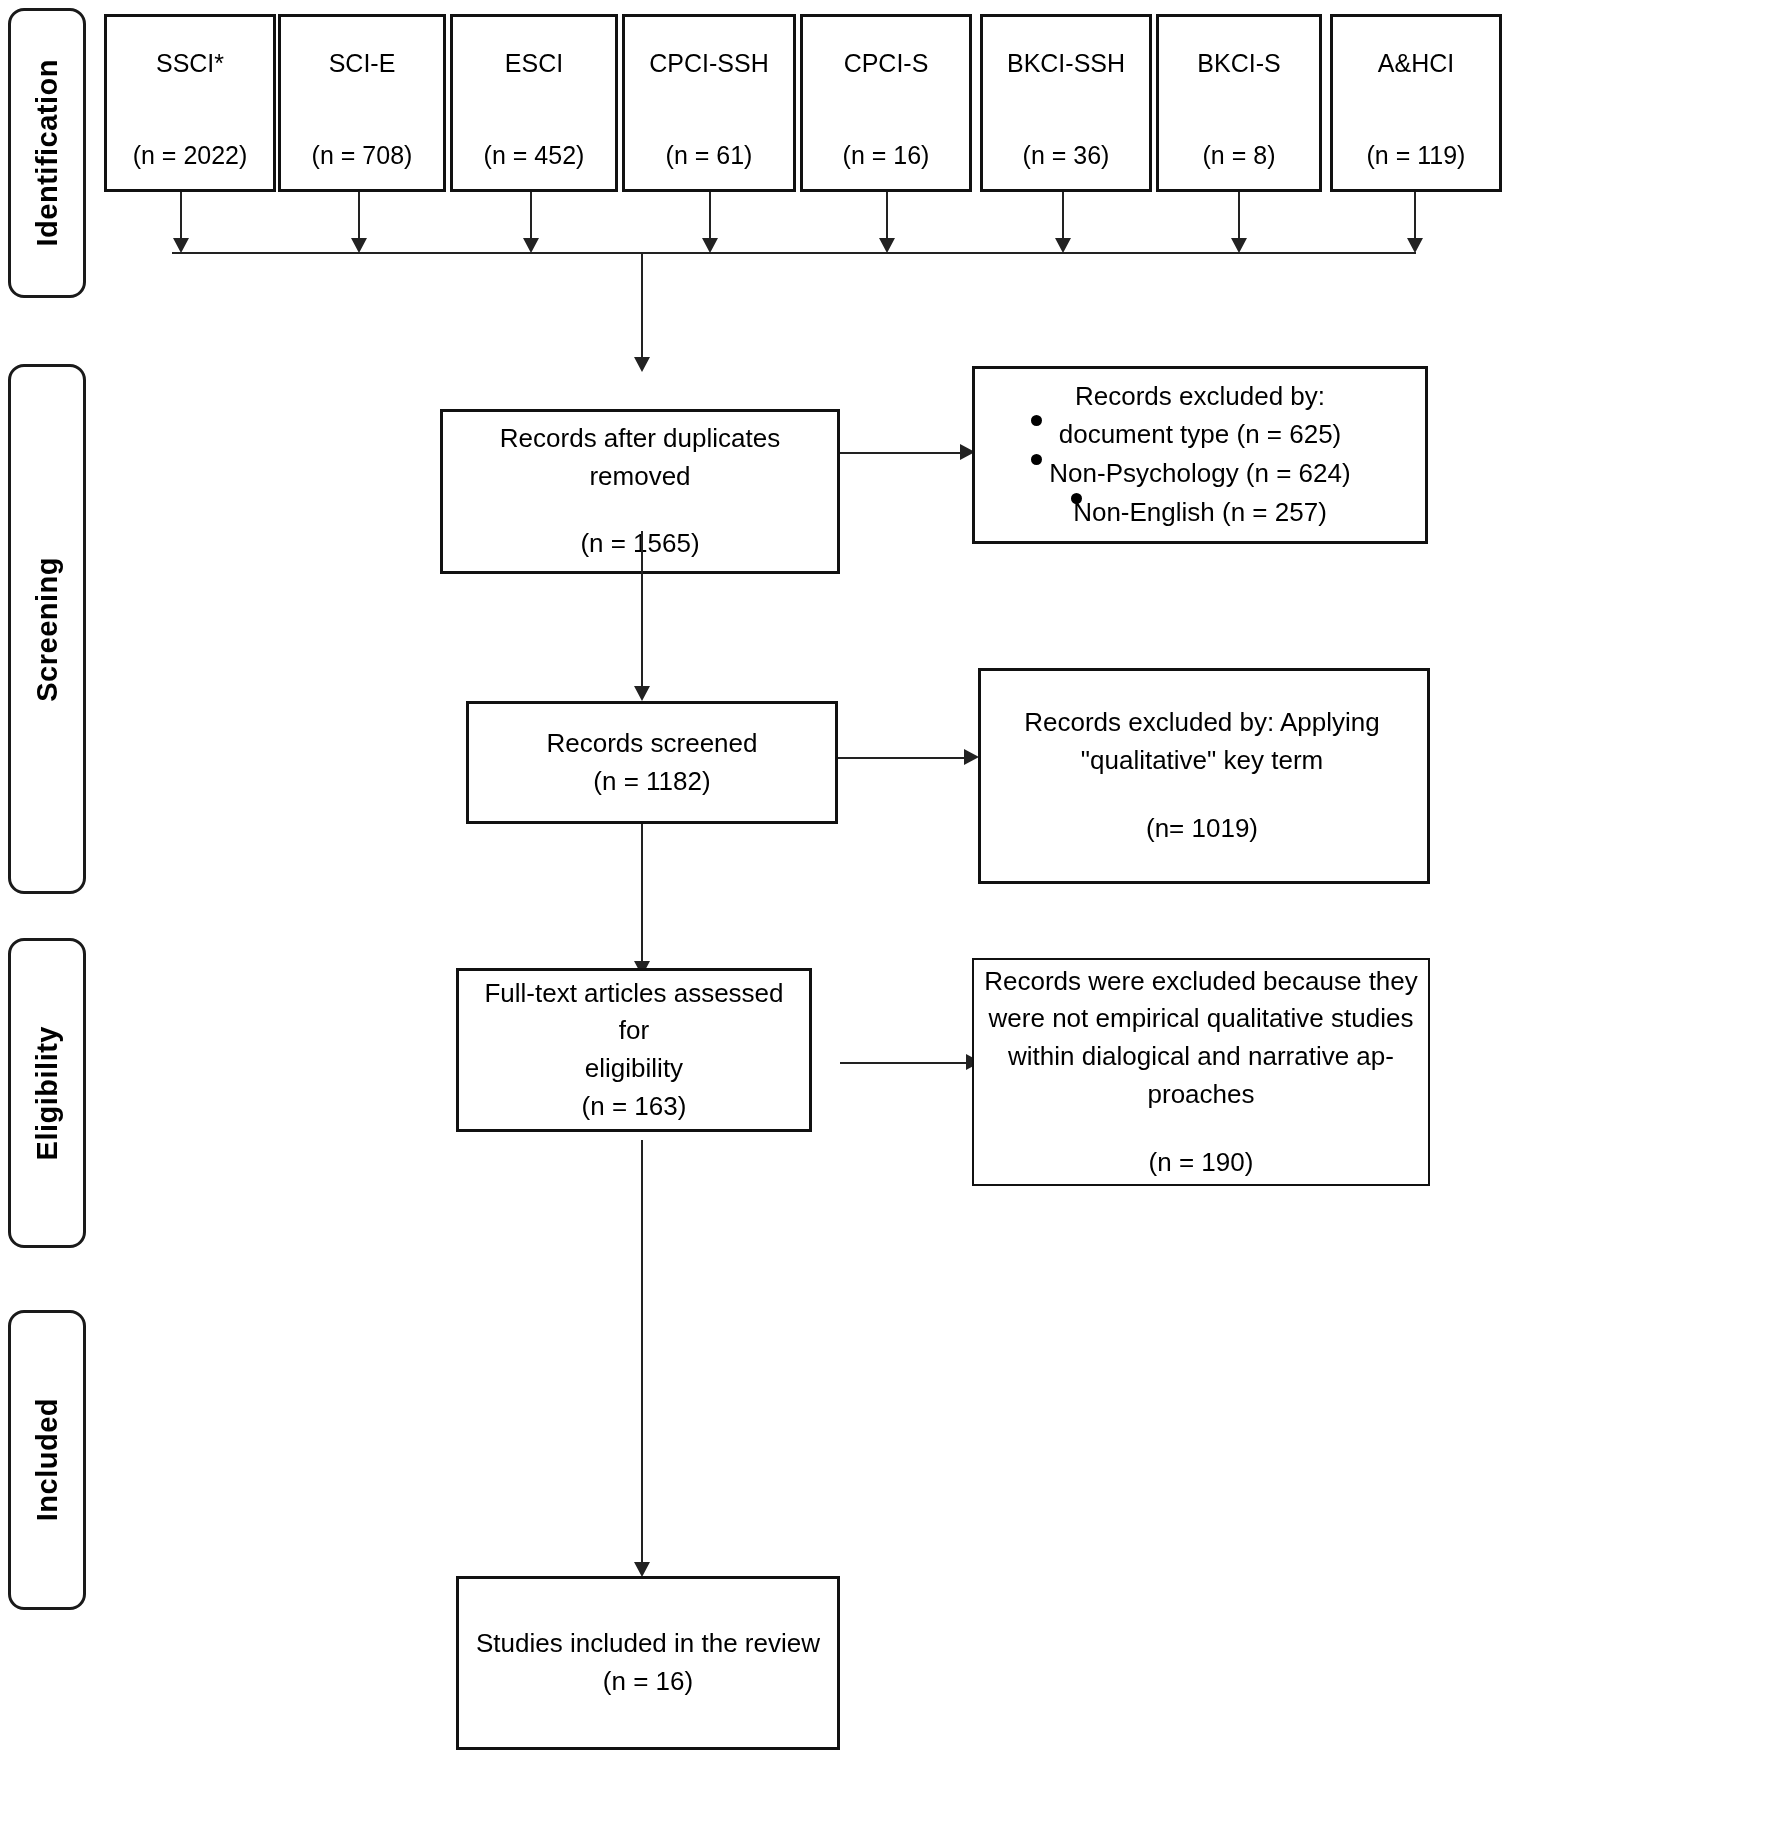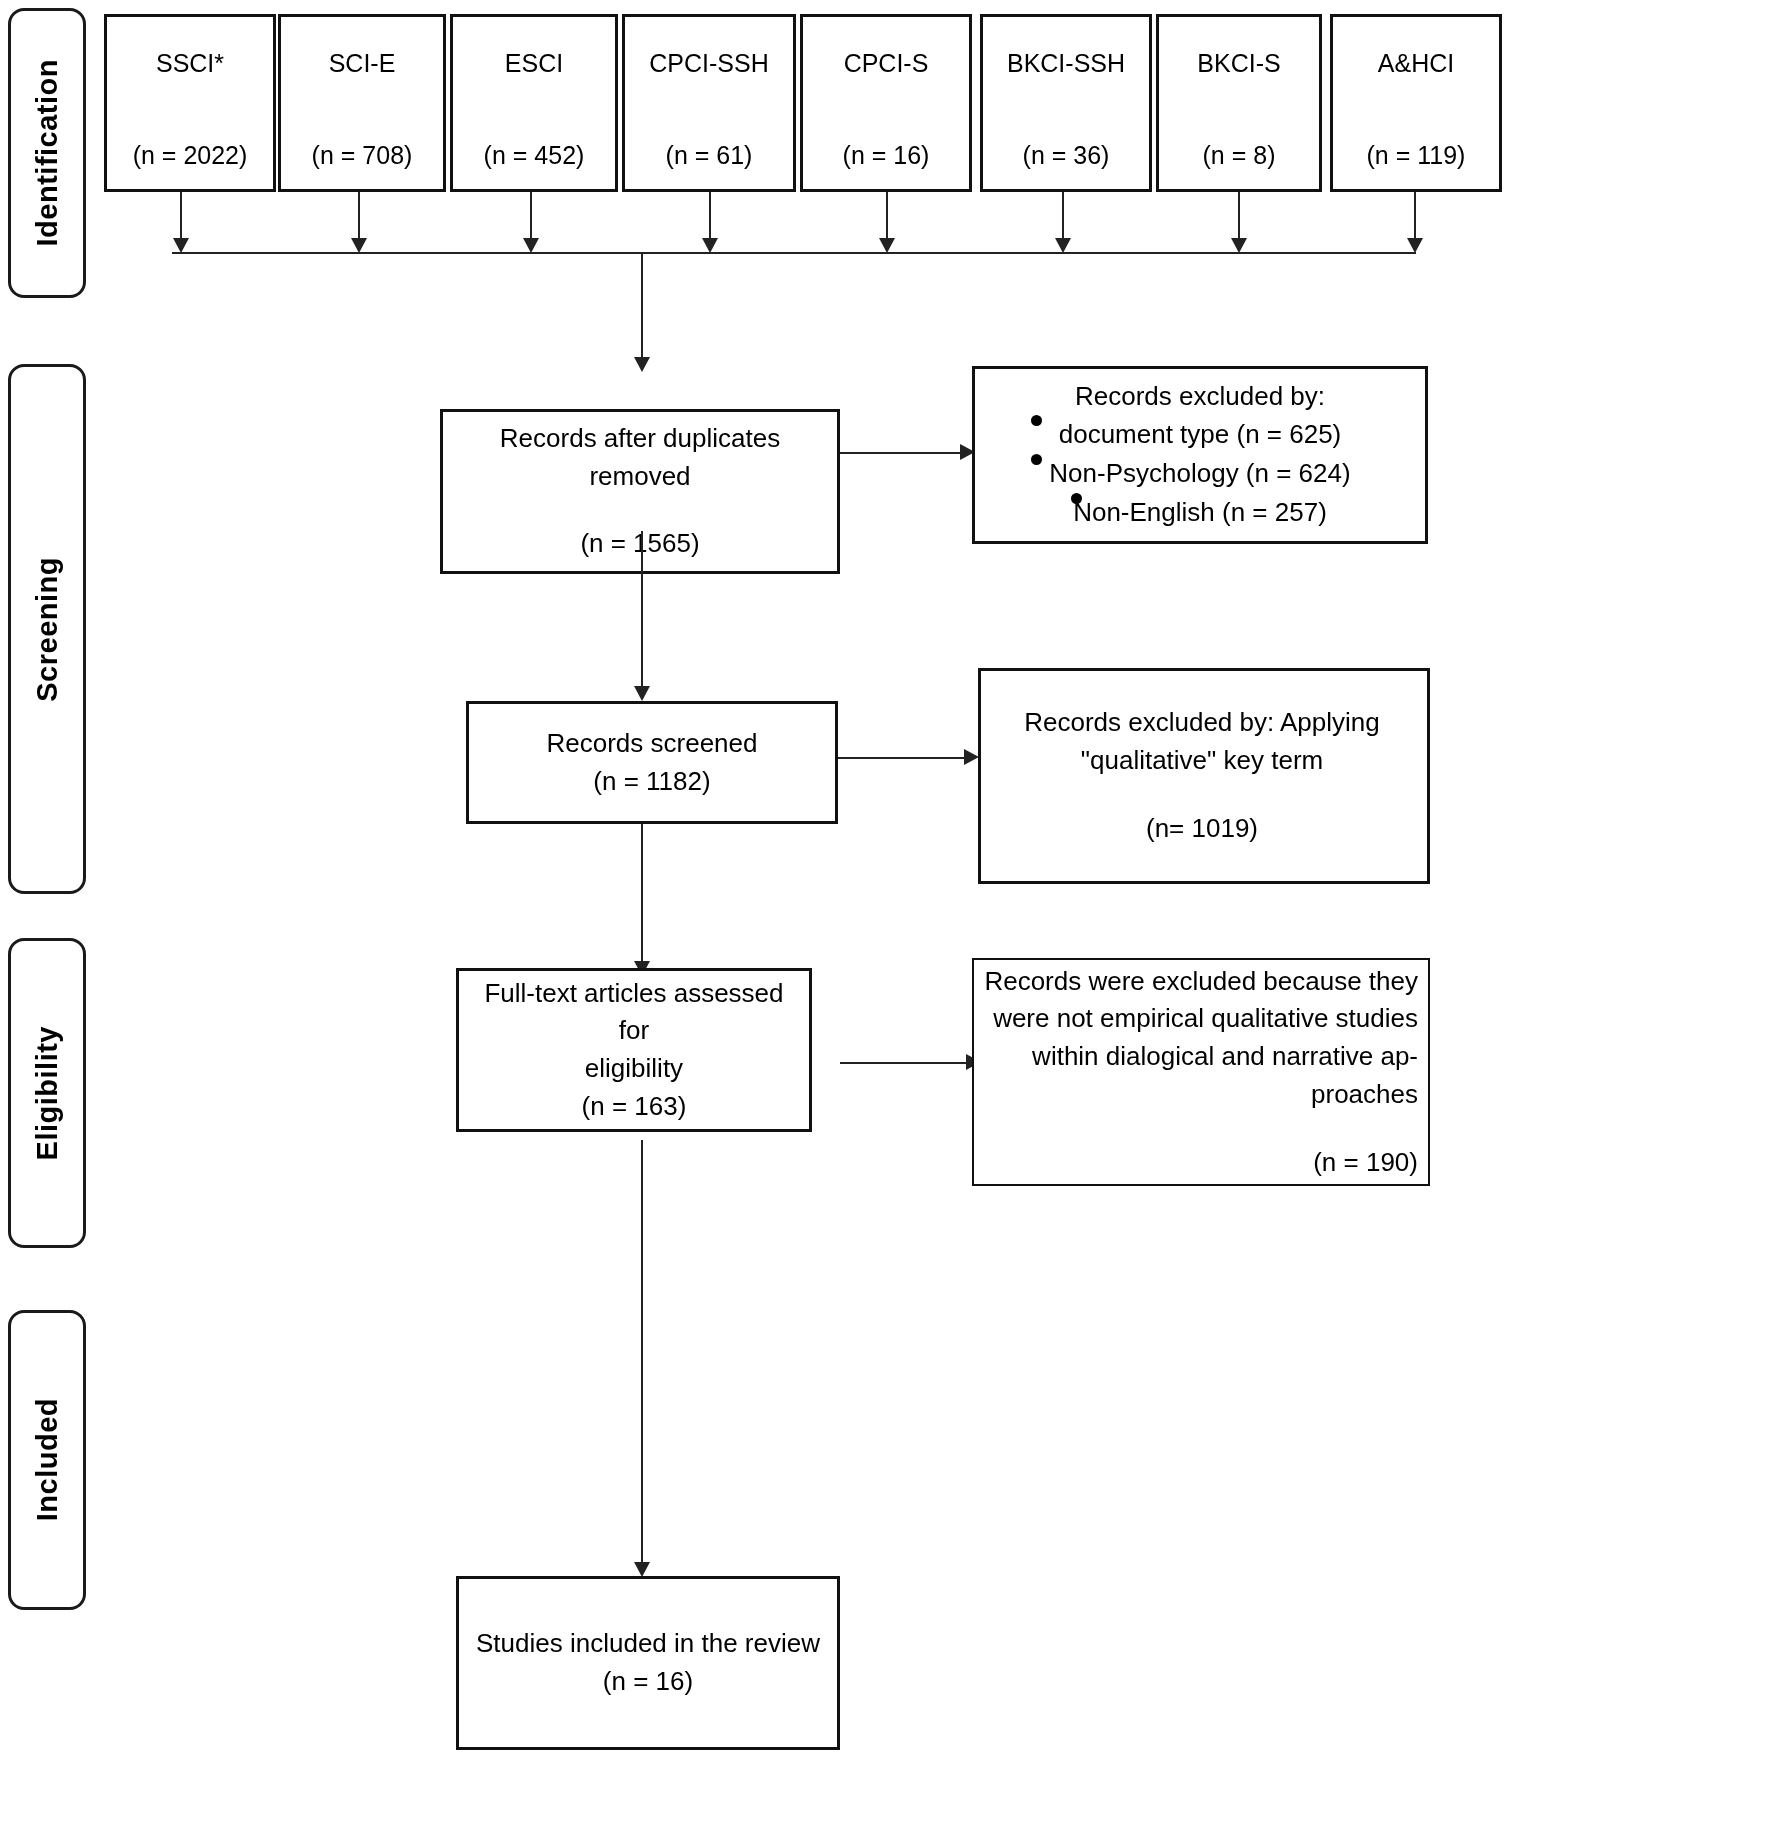--- a/index.html
+++ b/index.html
@@ -256,21 +256,21 @@
 
   <div class="box" style="left:456px; top:968px; width:356px; height:164px;">
     <span class="line">Full-text articles assessed for</span>
     <span class="line">eligibility</span>
     <span class="line">(n = 163)</span>
   </div>
 
   <div class="hline" style="left:840px; top:1062px; width:128px;"></div>
   <div class="arrow-right" style="left:966px; top:1054px;"></div>
 
-  <div class="box thin" style="left:972px; top:958px; width:458px; height:228px;align-items:flex-end;">
+  <div class="box thin" style="left:972px; top:958px; width:458px; height:228px;">
     <span class="line">Records were excluded because they</span>
     <span class="line">were not empirical qualitative studies</span>
     <span class="line">within dialogical and narrative ap-</span>
     <span class="line">proaches</span>
     <span class="line gap-line">(n = 190)</span>
   </div>
 
   <div class="vline" style="left:641px; top:1140px; height:425px;"></div>
   <div class="arrow-down" style="left:634px; top:1562px;"></div>
 

